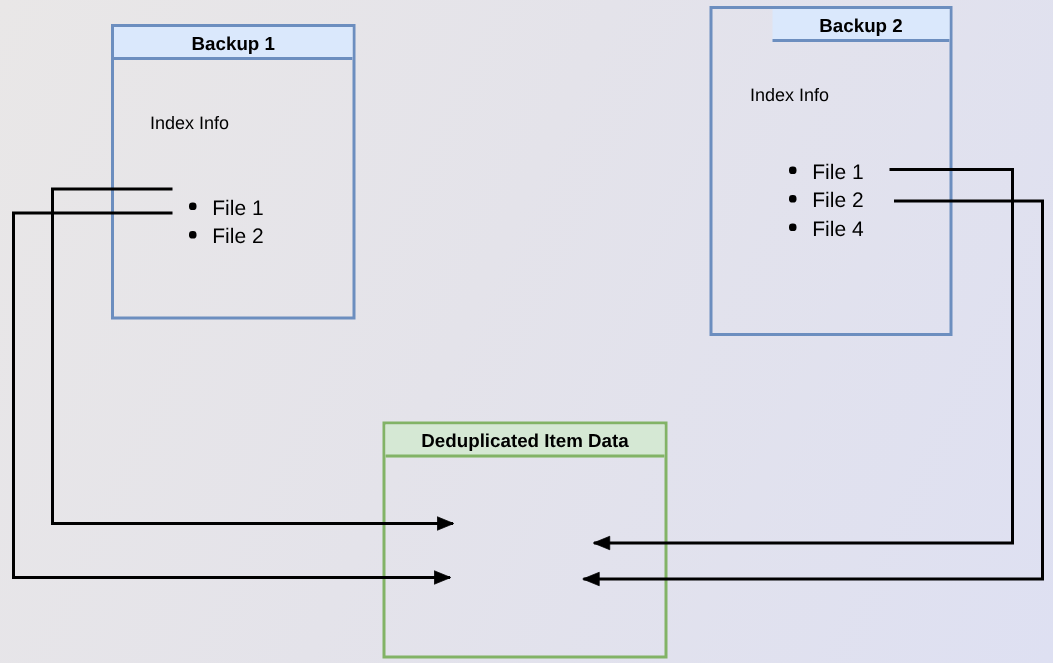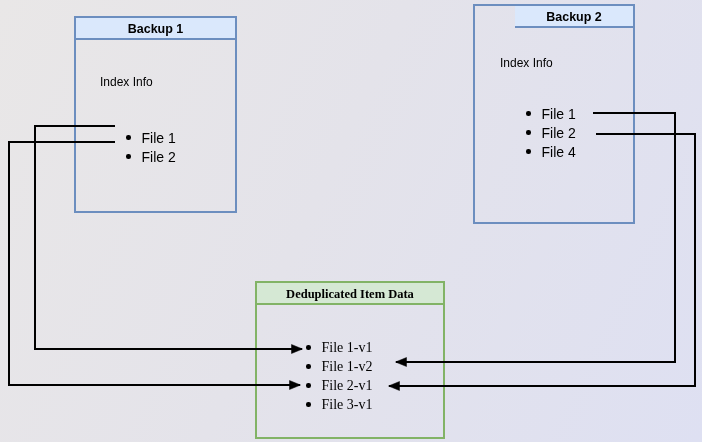--- a/index.html
+++ b/index.html
@@ -22,21 +22,21 @@
   }
 
   .box {
     position: absolute;
     border: 2px solid;
     box-sizing: border-box;
     z-index: 2;
     background: transparent;
   }
   .box.blue  { border-color: #6c8ebf; }
-  .box.green { border-color: #82b366; font-family: Liberation Serif, serif; }
+  .box.green { border-color: #82b366; }
 
   .box-header {
     height: 22px;
     line-height: 22px;
     text-align: center;
     font-weight: bold;
     font-size: 12.5px;
     color: #000;
     border-bottom: 2px solid;
     box-sizing: border-box;
@@ -130,33 +130,15 @@
         </li>
         <li>
           <span class="bullet"></span>
           <span>File 4</span>
         </li>
       </ul>
   </div>
 
   <div class="box green" id="dedup">
     <div class="box-header">Deduplicated Item Data</div>
-    <ul class="file-list">
-        <li>
-          <span class="bullet"></span>
-          <span>File 1-v1</span>
-        </li>
-        <li>
-          <span class="bullet"></span>
-          <span>File 1-v2</span>
-        </li>
-        <li>
-          <span class="bullet"></span>
-          <span>File 2-v1</span>
-        </li>
-        <li>
-          <span class="bullet"></span>
-          <span>File 3-v1</span>
-        </li>
-      </ul>
   </div>
 
 </div>
 
 </body></html>

